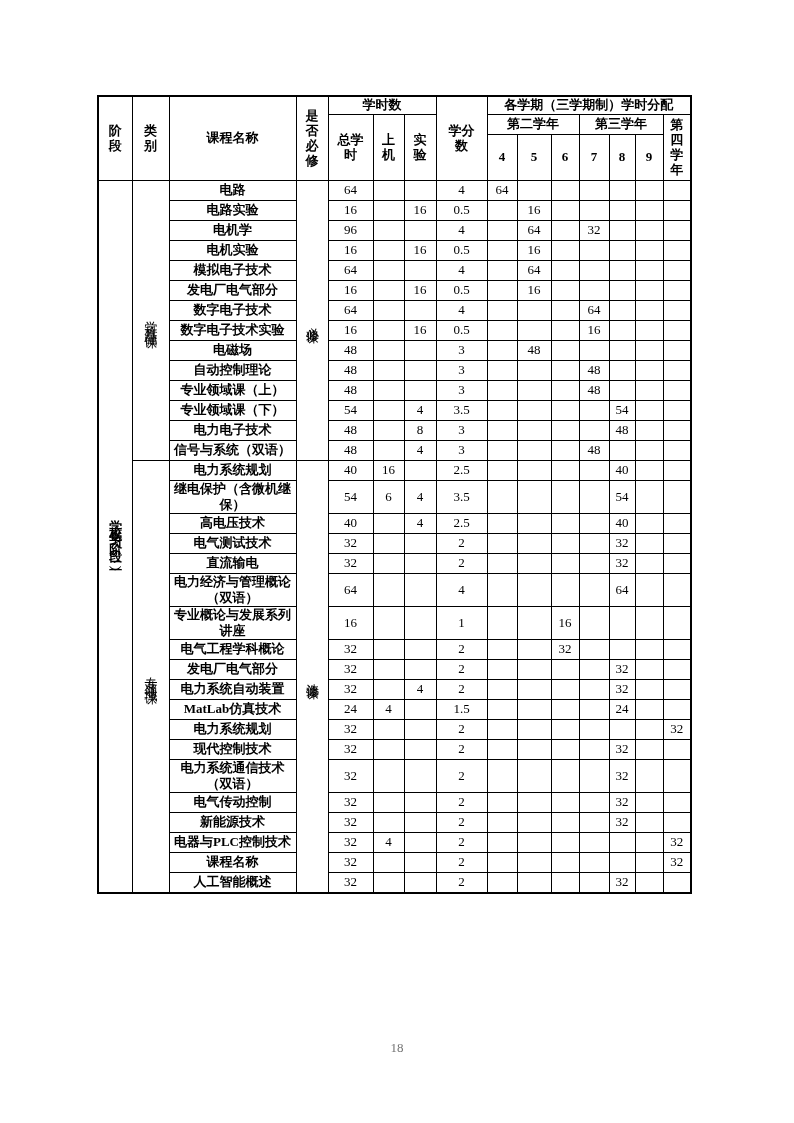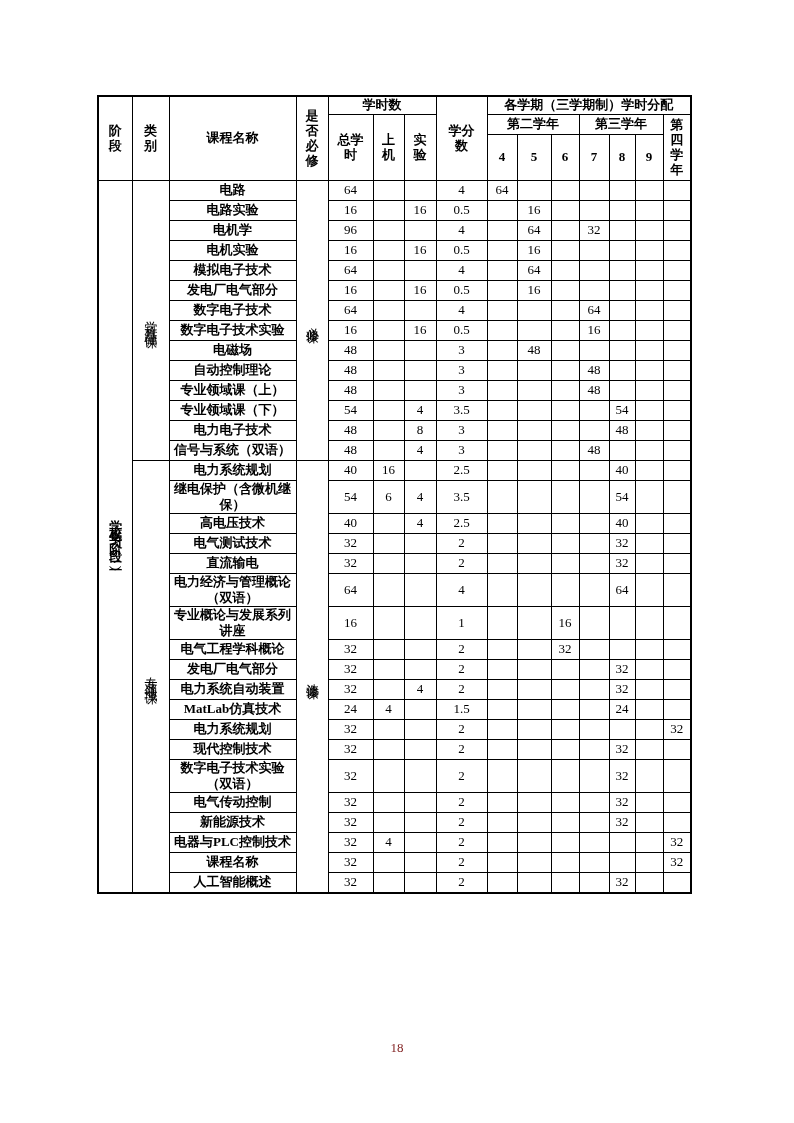--- a/index.html
+++ b/index.html
@@ -17,21 +17,21 @@
   td.course{padding:0 8px;font-weight:bold;}
   
   .stack span{display:inline-block;max-width:1.05em;word-break:break-all;line-height:15px;}
   .wrap2 span{display:inline-block;max-width:2.15em;word-break:break-all;line-height:15px;}
   
   .vtext{writing-mode:vertical-rl;text-orientation:upright;}
   .stage-cell{font-weight:bold;letter-spacing:6px;font-size:14px;}
   .cat-cell{letter-spacing:4px;}
   .req-cell{letter-spacing:2px;}
   .page-number{position:absolute;left:0;right:0;top:1040px;text-align:center;
-               font-size:13px;color:#7f1d1d;}
+               font-size:13px;color:#737373;}
 </style>
 </head>
 <body>
 
 <div class="page">
 
   <table class="cur">
     <colgroup>
       <col style="width:34px">
         <col style="width:37px">
@@ -454,21 +454,21 @@
           <td>2</td>
           <td></td>
           <td></td>
           <td></td>
           <td></td>
           <td>32</td>
           <td></td>
           <td></td>
         </tr>
         <tr>
-          <td class="course">数字电子技术实验（双语）</td>
+          <td class="course">电力系统通信技术（双语）</td>
           <td>32</td>
           <td></td>
           <td></td>
           <td>2</td>
           <td></td>
           <td></td>
           <td></td>
           <td></td>
           <td>32</td>
           <td></td>

